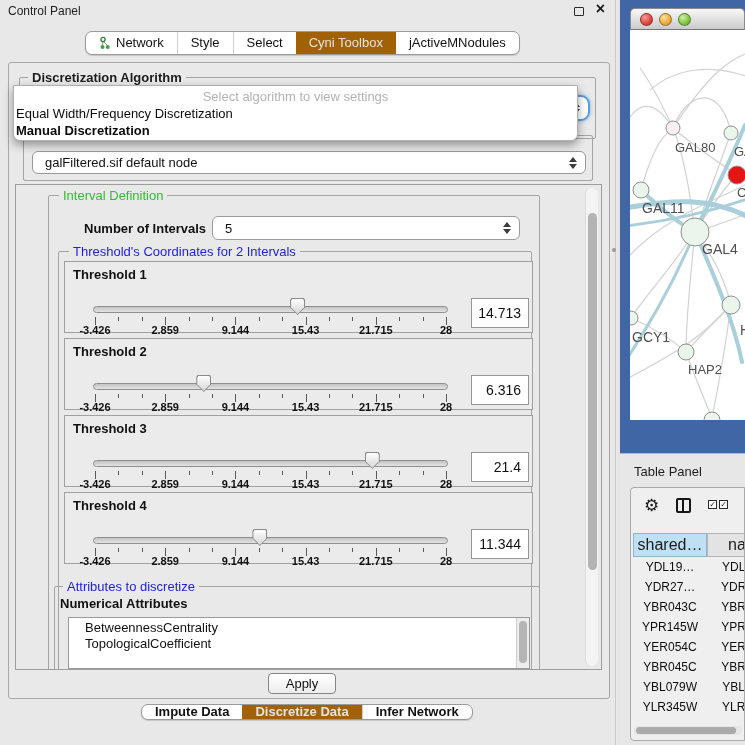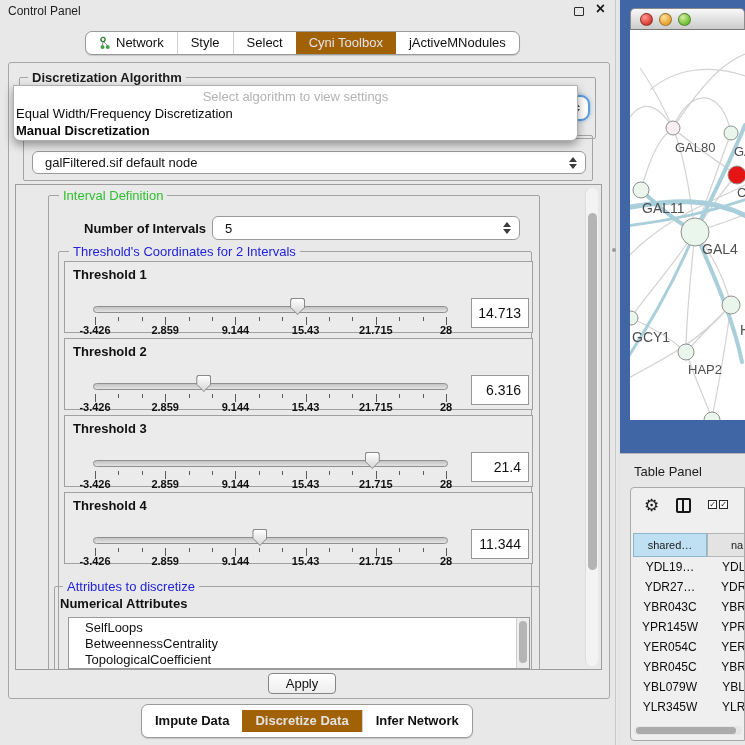--- a/index.html
+++ b/index.html
@@ -9,21 +9,21 @@
 
   
   #control-panel { position:absolute; left:0; top:0; width:618px; height:745px; background:#e8e8e8; }
   .cp-titlebar { position:absolute; left:0; top:0; width:618px; height:22px; }
   .cp-title { position:absolute; left:8px; top:4px; font-size:12px; color:#1d1d1d; }
   .float-icon { position:absolute; right:34px; top:7px; width:10px; height:9px; border:1.6px solid #2b2b2b; border-radius:1px; }
   .close-icon { position:absolute; right:13px; top:0px; font-size:16px; font-weight:bold; color:#1a1a1a; }
 
   .tabbar { position:absolute; display:inline-flex; background:#ffffff; border:1px solid #9a9a9a; border-radius:7px; overflow:hidden; height:24px; box-shadow:0 1px 1px rgba(0,0,0,.15); }
   #top-tabbar { left:85px; top:31px; }
-  #bottom-tabbar { left:141px; top:704px; height:34px;align-items:center; }
+  #bottom-tabbar { left:141px; top:704px; height:16px; }
   .tab { display:flex; align-items:center; gap:5px; padding:0 13px; font-size:13px; color:#111; line-height:22px; white-space:nowrap; }
   .tab.with-sep { border-left:1px solid #cfcfcf; }
   .tab.selected { background:#a16207; color:#e3e3e3; }
   .net-icon svg { display:block; }
 
   .cp-main { position:absolute; left:8px; top:62px; width:602px; height:637px; background:#e9e9e9; border:1px solid #a8a8a8; border-radius:3px; }
 
   .group { position:absolute; border:1px solid #a4a4a4; border-radius:2px; }
   .group-title { position:absolute; top:-8px; background:#e9e9e9; padding:0 4px; font-size:13px; white-space:nowrap; }
   .t-black { color:#1c1c1c; font-weight:bold; }
@@ -85,21 +85,21 @@
   
   #table-section { position:absolute; left:620px; top:453px; width:125px; height:292px; background:#e7e7e7; border-top:1px solid #b5b5b5; }
   .tp-title { position:absolute; left:14px; top:10px; font-size:13px; color:#1d1d1d; }
   .tp-panel { position:absolute; left:10px; top:33px; width:115px; height:254px; background:#efefef; border:1px solid #a9a9a9; border-radius:4px 0 0 4px; overflow:hidden; }
   .gear-icon { position:absolute; left:13px; top:7px; font-size:17px; color:#1c1c1c; }
   .col-icon { position:absolute; left:45px; top:10px; width:15px; height:15px; border:2px solid #161616; border-radius:2px; }
   .col-icon i { position:absolute; left:4px; top:0; bottom:0; width:2px; background:#161616; }
   .cb-icons { position:absolute; left:77px; top:12px; display:flex; gap:2px; }
   .cb { width:9px; height:9px; border:1px solid #2a2a2a; font-size:8px; line-height:8px; text-align:center; color:#1a1a1a; background:#fff; }
   .thead { position:absolute; left:2px; top:45px; height:24px; display:flex; }
-  .hcell { font-size:11px; display:flex; align-items:center; justify-content:center; border:1px solid #b5b5b5; color:#1b1b1b; }
+  .hcell { font-size:16px; display:flex; align-items:center; justify-content:center; border:1px solid #b5b5b5; color:#1b1b1b; }
   .hcell.sel { width:74px; background:#bfe0f3; border-color:#8fb6cd; }
   .hcell.plain { width:60px; background:#e3e3e3; }
   .tbody { position:absolute; left:2px; top:69px; width:140px; height:163px; overflow:hidden; }
   .trow { display:flex; height:20px; }
   .tcell { font-size:12px; color:#0d0d0d; display:flex; align-items:center; justify-content:center; }
   .tcell.c1 { width:74px; }
   .tcell.c2 { width:60px; }
   .hscroll { position:absolute; left:3px; bottom:5px; width:108px; height:9px; background:#e6e6e6; border-radius:4px; }
   .hscroll .thumb { position:absolute; left:2px; top:1px; width:100px; height:7px; background:#ababab; border-radius:4px; }
 </style>
@@ -328,21 +328,20 @@
               <div class="th-value">11.344</div>
             </div>
           </div>
 
         <div class="group" style="left:38px; top:401px; width:486px; height:120px;">
           <span class="group-title t-blue" style="left:8px;">Attributes to discretize</span>
         </div>
         <span style="position:absolute; left:44px; top:411px; font-size:13px; font-weight:bold; color:#111;">Numerical Attributes</span>
         <div class="attr-list" style="left:52px; top:432px; width:462px; height:52px;">
           <div id="attr-items" style="padding-top:2px;">
-              <div class="attr-item">SelfLoops</div>
               <div class="attr-item">BetweennessCentrality</div>
               <div class="attr-item">TopologicalCoefficient</div>
             </div>
           <div class="attr-vscroll">
               <div class="thumb"></div>
             </div>
         </div>
 
         <div class="vscroll">
             <div class="thumb"></div>

